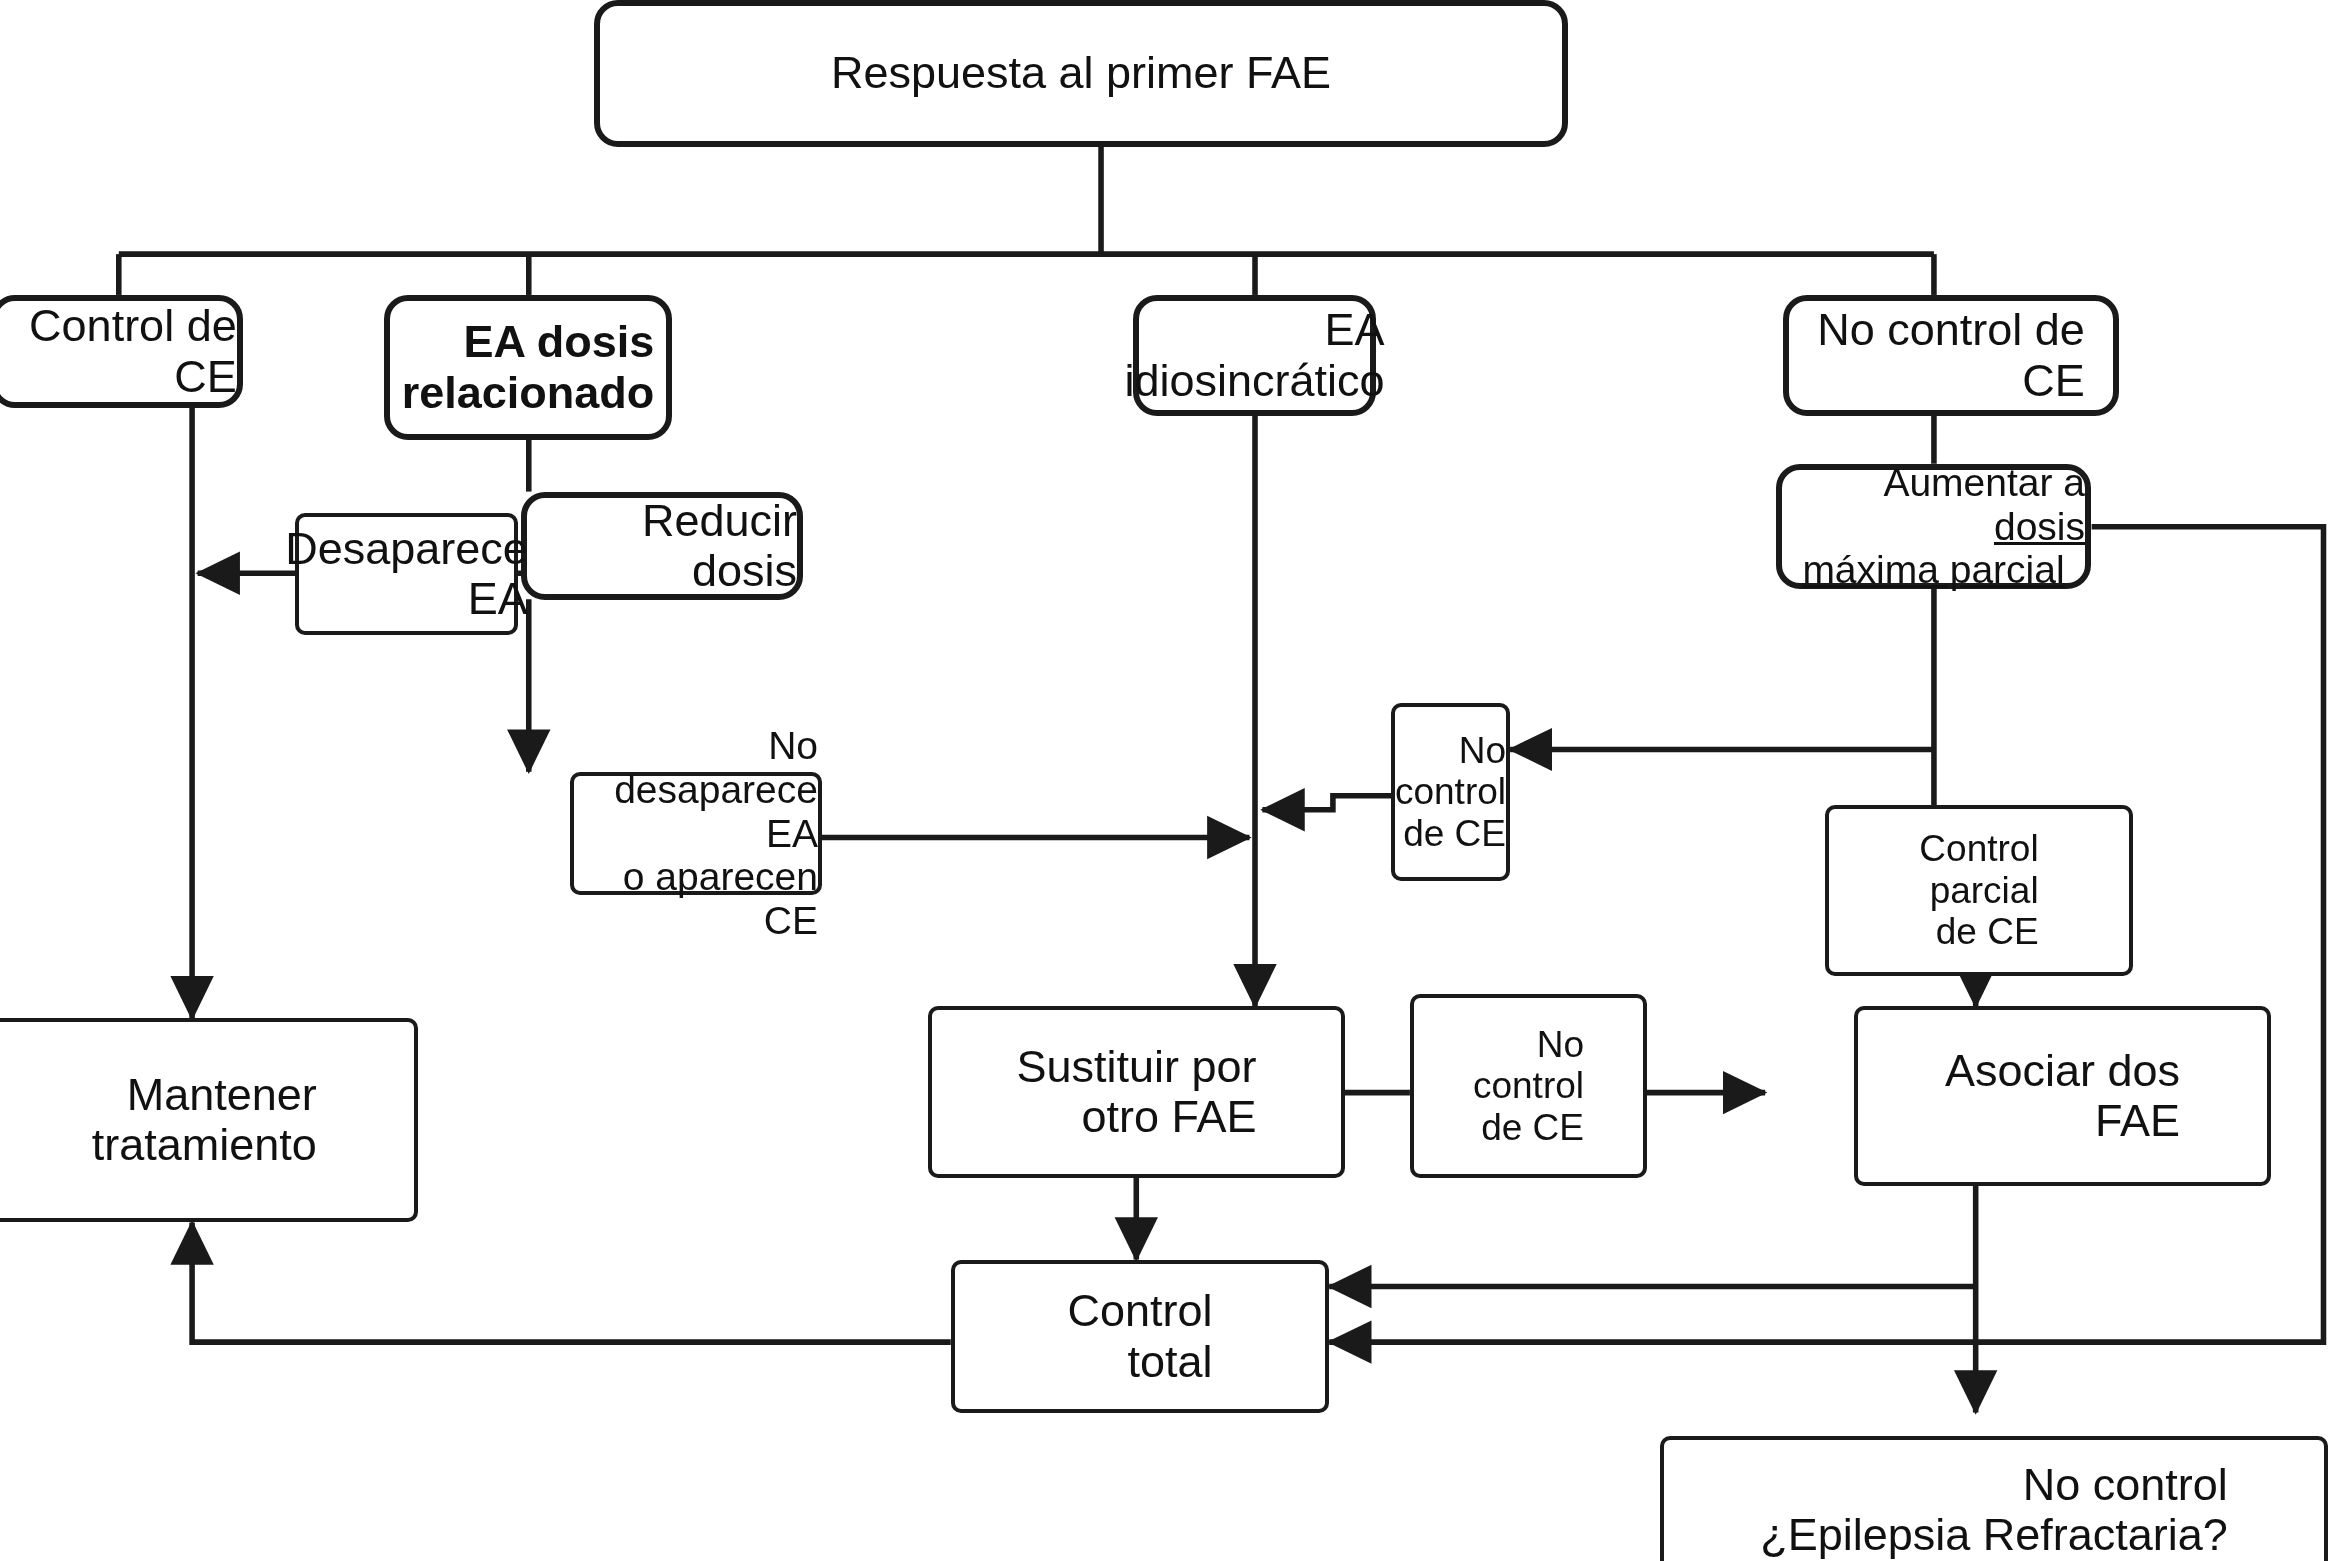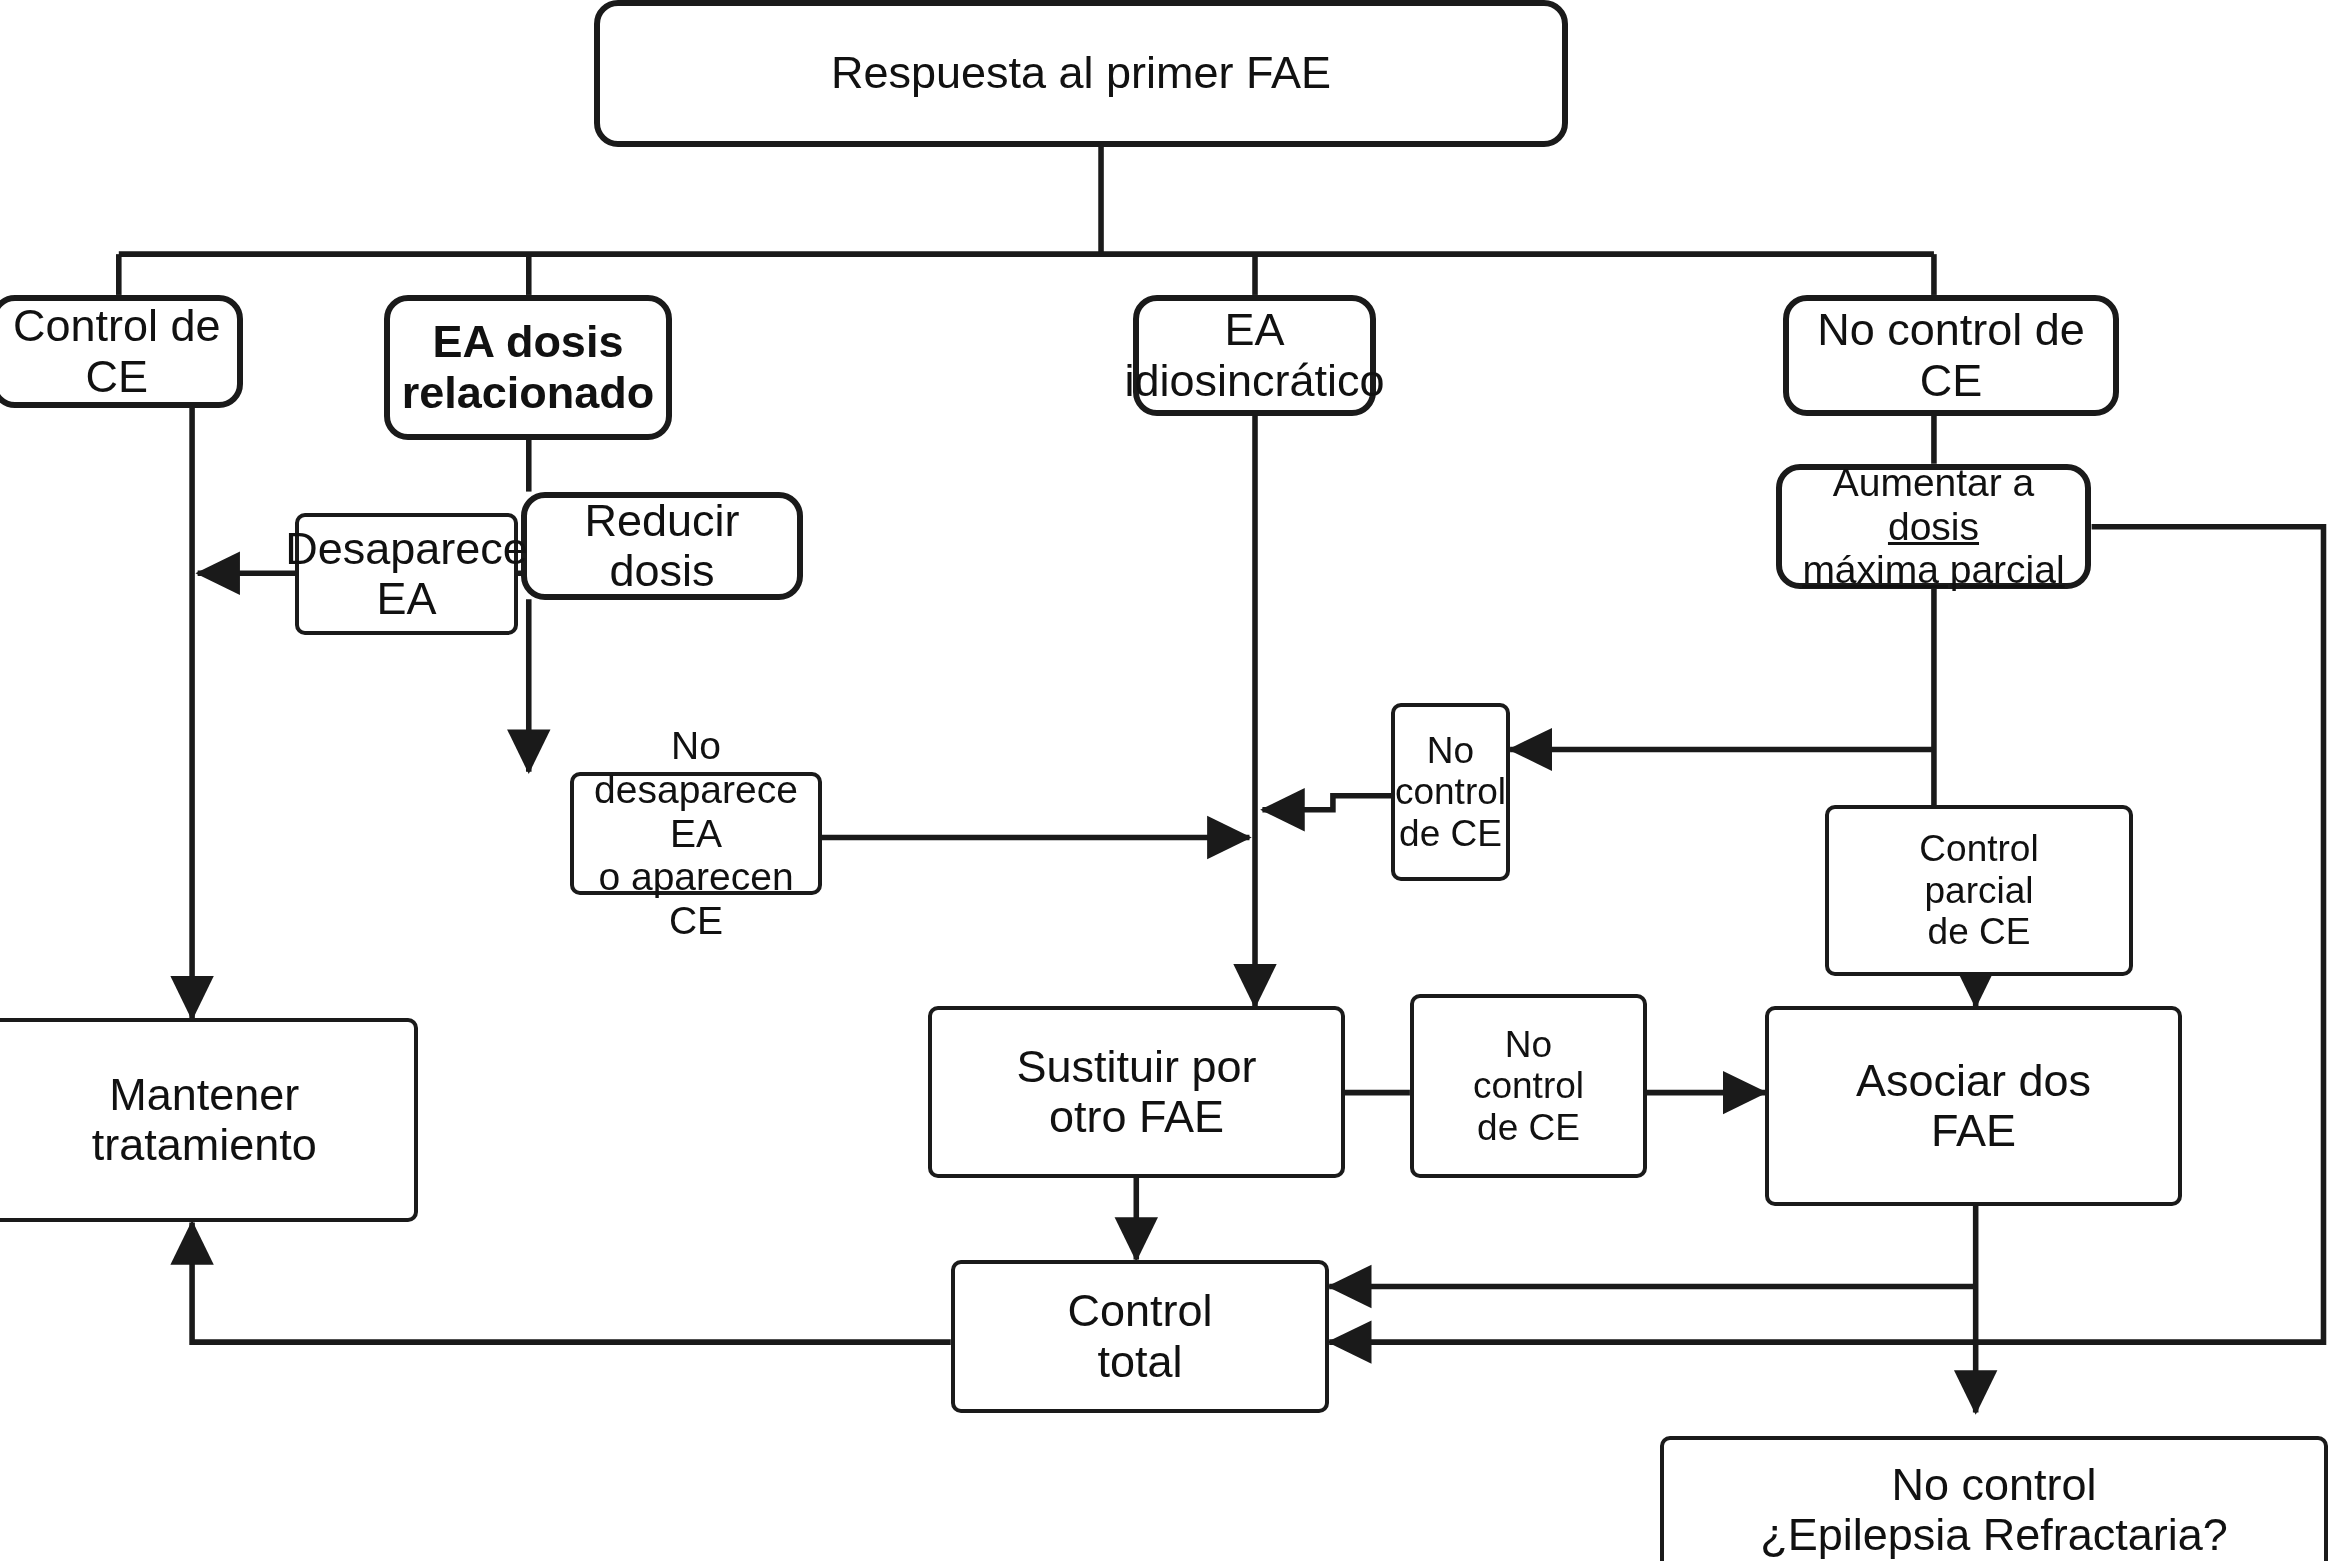--- a/index.html
+++ b/index.html
@@ -1,20 +1,20 @@
 <!DOCTYPE html>
 <html style="font-size:15px"><head>
 <meta charset="utf-8">
 <style>
   html,body{margin:0;padding:0;background:#ffffff;}
   body{width:2331px;height:1561px;font-family:"Liberation Sans",sans-serif;overflow:hidden;}
   #stage{position:relative;width:2331px;height:1561px;background:#fff;}
   svg.lines{position:absolute;left:0;top:0;width:2331px;height:1561px;}
   .node{position:absolute;box-sizing:border-box;background:#fff;
-        display:flex;align-items:center;justify-content:center;text-align:center;
+        display:flex;align-items:center;justify-content:center;text-align:right;
         color:#111;line-height:1.12;}
   .sharp{border:4.6px solid #1a1a1a;border-radius:10px;}
   .round{border:6.5px solid #1a1a1a;border-radius:24px;}
   .t48{font-size:45px;}
   .t44{font-size:39px;}
   .t40{font-size:37px;}
   .u{text-decoration:underline;}
   .lbl{white-space:pre-line;}
 </style>
 </head>
@@ -143,21 +143,21 @@
     <span class="lbl">Sustituir por
 otro FAE</span>
   </div>
 
   <div class="node sharp t40" style="left:1410px;top:994px;width:237px;height:184px;">
     <span class="lbl">No
 control
 de CE</span>
   </div>
 
-  <div class="node sharp t48" style="left:1765px;top:1006px;width:417px;height:200px;">
+  <div class="node sharp t48" style="left:1854px;top:1006px;width:417px;height:180px;">
     <span class="lbl">Asociar dos
 FAE</span>
   </div>
 
   <div class="node sharp t48" style="left:951px;top:1260px;width:378px;height:153px;">
     <span class="lbl">Control
 total</span>
   </div>
 
   <div class="node sharp t48" style="left:1660px;top:1418px;width:668px;height:148px;margin-top:18px;">

